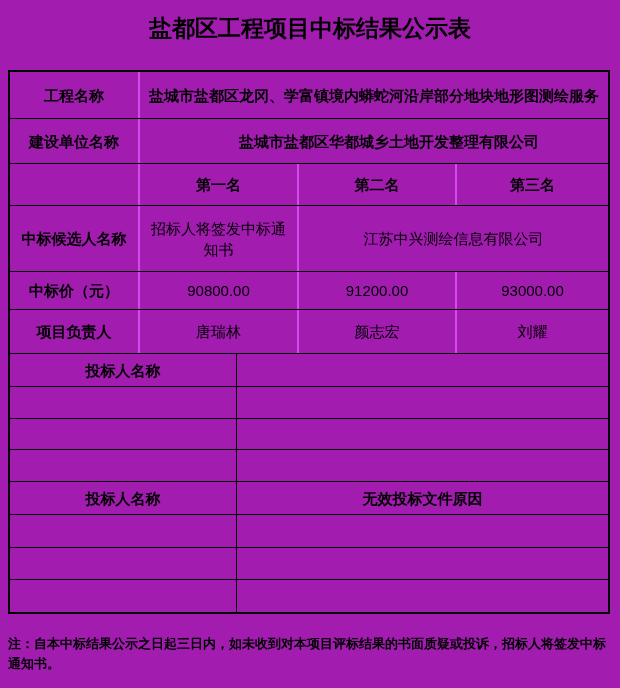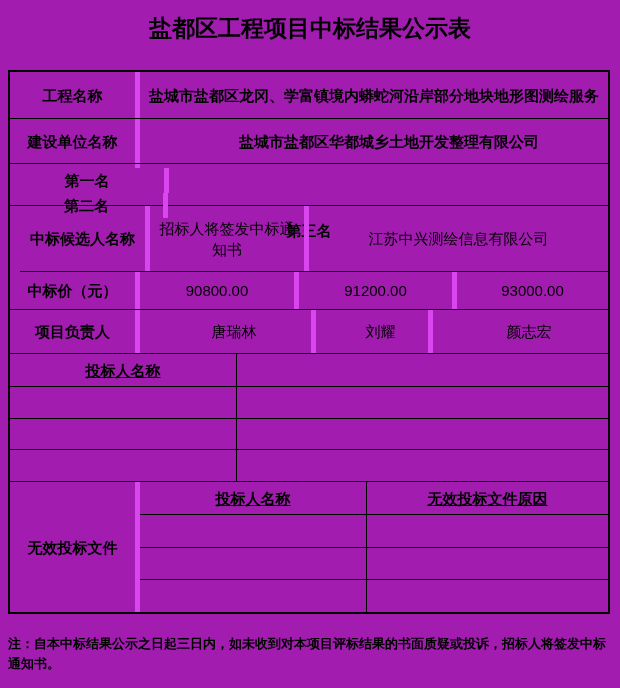--- a/index.html
+++ b/index.html
@@ -30,42 +30,42 @@
     border: 2px solid #000;
   }
   .tr {
     display: flex;
     box-sizing: border-box;
     border-bottom: 1px solid #000;
   }
   .tr:last-child { border-bottom: none; }
   .td {
     box-sizing: border-box;
-    border-right: 5px solid #d946ef;
+    border-right: 2px solid #d946ef;
     display: flex;
     align-items: center;
     justify-content: center;
     text-align: center;
     padding: 2px 5px;
     font-size: 15px;
     line-height: 21px;
   }
   .td:last-child { border-right: none; }
   .label { font-weight: bold; }
   .c1 { width: 130px; flex: none; }
   .c2 { width: 159px; flex: none; }
   .c3 { width: 158px; flex: none; }
   .c4 { flex: 1; }
   .span3 { flex: 1; font-weight: bold; }
   .r1 { height: 47px; }
   .r2 { height: 45px; gap: 30px; }
-  .r3 { height: 42px; flex-direction: column; }
-  .r4 { height: 66px; margin-left: 10px; }
+  .r3 { height: 42px; }
+  .r4 { height: 66px; }
   .r5 { height: 38px; }
-  .r6 { height: 44px; gap: 17px; }
+  .r6 { height: 44px; }
   .r7 { height: 128px; }
   .r8 { height: 130px; }
   
   .subwrap {
     flex: 1;
     padding: 0;
     display: flex;
     flex-direction: column;
     align-items: stretch;
     justify-content: flex-start;
@@ -81,21 +81,21 @@
   .subcell {
     box-sizing: border-box;
     display: flex;
     align-items: center;
     justify-content: center;
     text-align: center;
     font-size: 15px;
   }
   .subc1 { width: 227px; flex: none; border-right: 1px solid #000; }
   .subc2 { flex: 1; }
-  .subheader .subcell { font-weight: bold; text-decoration: underline; }
+  .subheader .subcell { font-weight: bold; }
   .note {
     margin: 20px 8px 0 8px;
     width: 604px;
     font-size: 13px;
     font-weight: bold;
     line-height: 20px;
     word-break: break-all;
     font-family: Liberation Serif, serif;
   }
 </style>
@@ -134,22 +134,22 @@
     <div class="tr r5">
       <div class="td c1 label">中标价（元）</div>
       <div class="td c2">90800.00</div>
       <div class="td c3">91200.00</div>
       <div class="td c4">93000.00</div>
     </div>
 
     <div class="tr r6">
       <div class="td c1 label">项目负责人</div>
       <div class="td c2">唐瑞林</div>
+      <div class="td c3">颜志宏</div>
       <div class="td c4">刘耀</div>
-      <div class="td c3">颜志宏</div>
     </div>
 
     <div class="tr r7">
       <div class="td subwrap">
         <div class="subrow subheader">
           <div class="subcell subc1">投标人名称</div>
         </div>
         <div class="subrow">
           <div class="subcell subc1"></div>
           <div class="subcell subc2"></div>
@@ -159,21 +159,20 @@
           <div class="subcell subc2"></div>
         </div>
         <div class="subrow">
           <div class="subcell subc1"></div>
           <div class="subcell subc2"></div>
         </div>
       </div>
     </div>
 
     <div class="tr r8">
-      <div class="td c1 label">无效投标文件</div>
       <div class="td subwrap">
         <div class="subrow subheader">
           <div class="subcell subc1">投标人名称</div>
           <div class="subcell subc2">无效投标文件原因</div>
         </div>
         <div class="subrow">
           <div class="subcell subc1"></div>
           <div class="subcell subc2"></div>
         </div>
         <div class="subrow">

